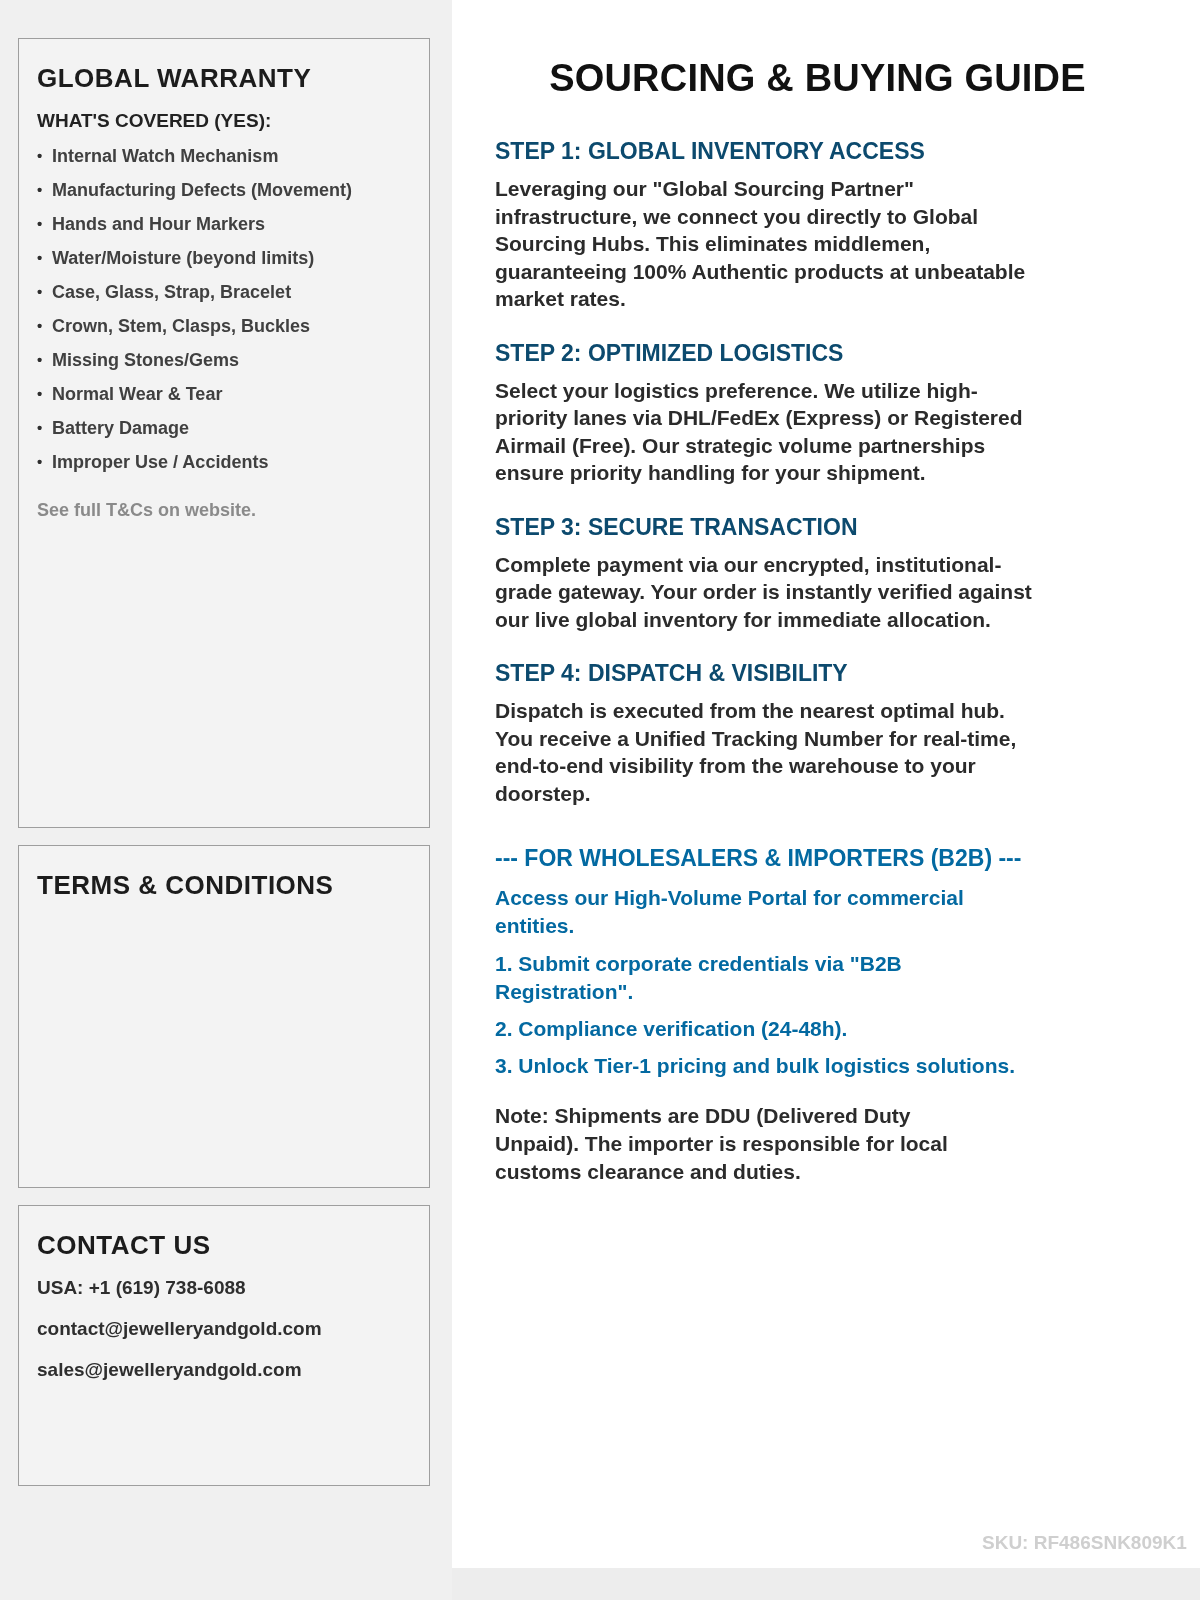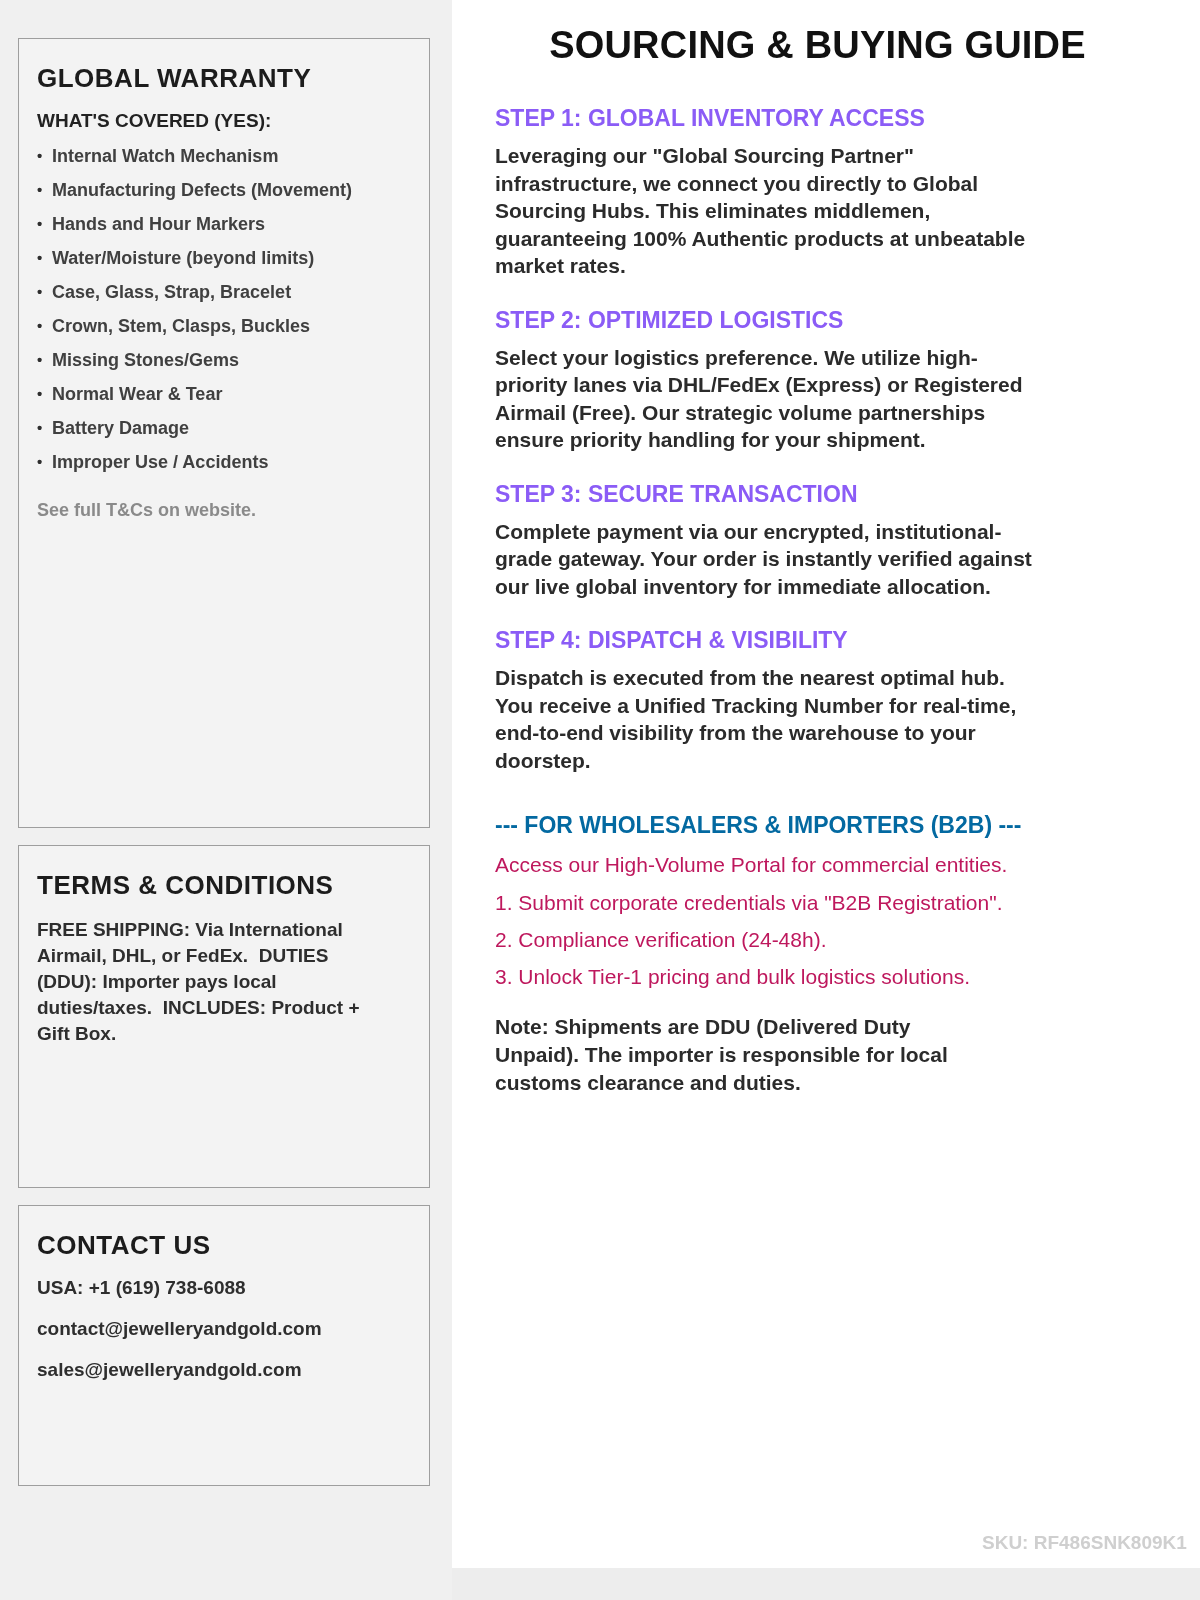--- a/index.html
+++ b/index.html
@@ -92,55 +92,55 @@
     color: #2e2e2e;
     margin: 0 0 19px;
   }
 
   
   .main {
     position: absolute;
     left: 495px;
     top: 0;
     width: 645px;
-    padding-top: 24px;
+    padding-top: 57px;
   }
   .main-title {
     font-size: 38px;
     font-weight: 700;
     color: #111;
     text-align: center;
     margin: 0 0 38px;
     letter-spacing: 0.2px;
   }
   .step-heading {
     font-size: 23px;
     font-weight: 700;
-    color: #8b5cf6;
+    color: #0c4a6e;
     margin: 0 0 10px;
   }
   .step-body {
     font-size: 21px;
     font-weight: 600;
     line-height: 27.5px;
     color: #2b2b2b;
     margin: 0 0 27px;
     max-width: 548px;
   }
   .b2b-heading {
     font-size: 23px;
     font-weight: 700;
     color: #0369a1;
     margin: 38px 0 12px;
   }
   .b2b-intro, .b2b-item {
     font-size: 21px;
-    font-weight: 400;
+    font-weight: 700;
     line-height: 28px;
-    color: #be185d;
+    color: #0369a1;
     margin: 0 0 10px;
     max-width: 548px;
   }
   .b2b-item { margin-bottom: 9px; }
   .b2b-note {
     font-size: 21px;
     font-weight: 600;
     line-height: 28px;
     color: #2b2b2b;
     margin: 22px 0 0;
@@ -189,21 +189,20 @@
       <li>Normal Wear &amp; Tear</li>
       <li>Battery Damage</li>
       <li>Improper Use / Accidents</li>
     </ul>
 
     <div class="side-footnote">See full T&amp;Cs on website.</div>
   </div>
 
   <div class="side-box box-terms">
     <div class="side-title">TERMS &amp; CONDITIONS</div>
-    <p class="side-paragraph">FREE SHIPPING: Via International Airmail, DHL, or FedEx.  DUTIES (DDU): Importer pays local duties/taxes.  INCLUDES: Product + Gift Box.</p>
   </div>
 
   <div class="side-box box-contact">
     <div class="side-title">CONTACT US</div>
     <p class="contact-line">USA: +1 (619) 738-6088</p>
     <p class="contact-line">contact@jewelleryandgold.com</p>
     <p class="contact-line">sales@jewelleryandgold.com</p>
   </div>
 
 </div>

